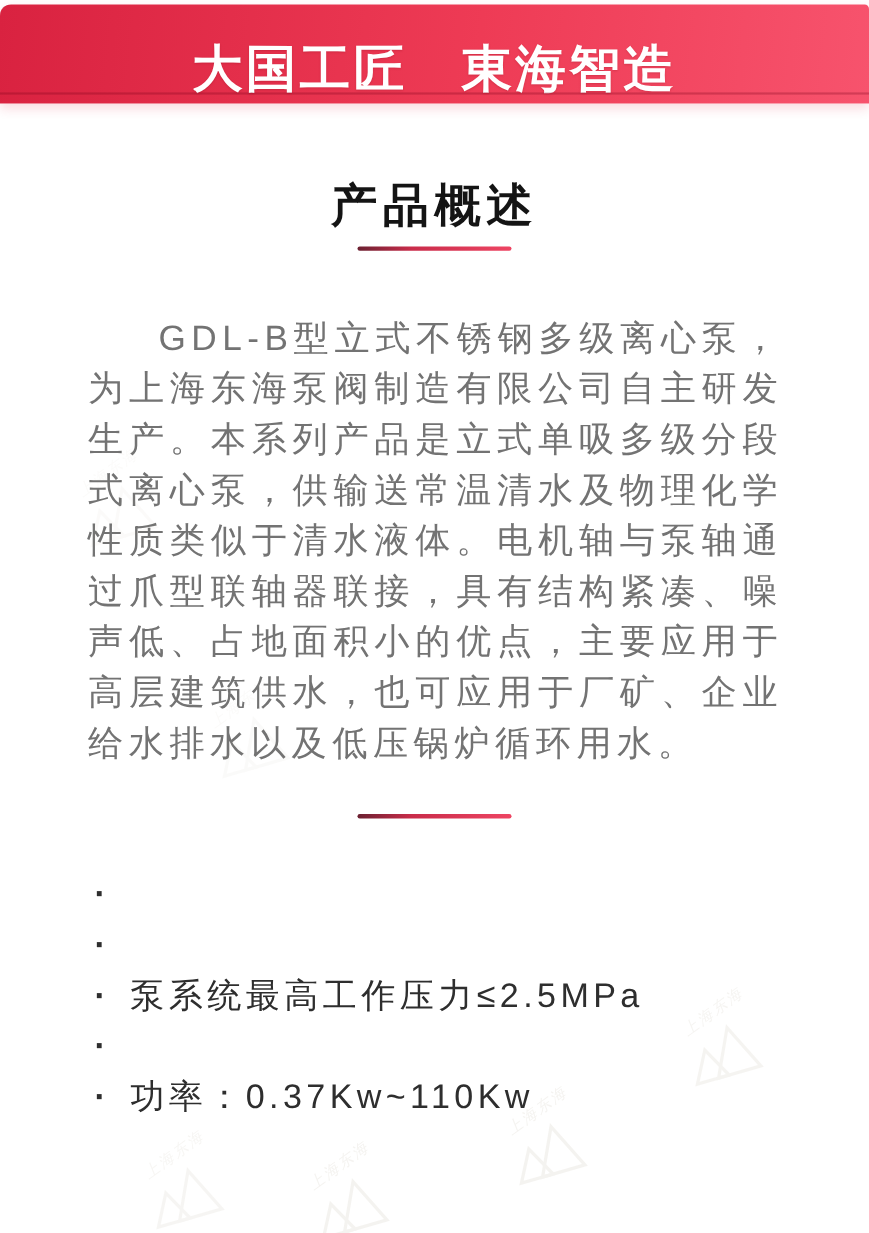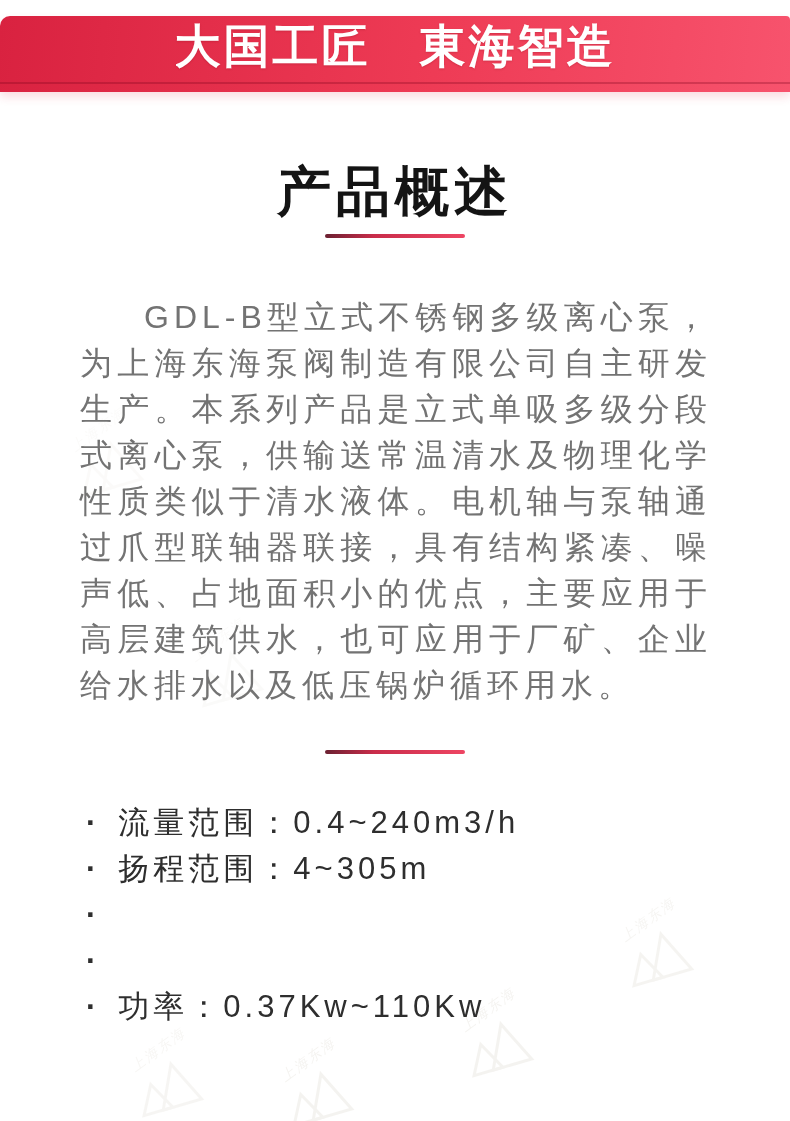--- a/index.html
+++ b/index.html
@@ -6,44 +6,44 @@
   body {
     width: 790px; height: 1121px;
     position: relative; overflow: hidden;
     background: #ffffff;
     font-family: "Liberation Sans", "DejaVu Sans", sans-serif;
   }
 
   
   .banner {
     position: relative;
-    margin-top: 16px;
-    height: 76px;
+    margin-top: 4px;
+    height: 90px;
     background: linear-gradient(96deg, #d92240 0%, #ee3b55 55%, #f7536d 100%);
     border-top-left-radius: 10px;
     border-top-right-radius: 4px;
-    display: flex; align-items: flex-start; justify-content: center;
+    display: flex; align-items: flex-end; justify-content: center;
     box-shadow: 0 5px 10px rgba(222, 40, 70, 0.16);
   }
   .banner::after {
     content: "";
     position: absolute; left: 0; right: 0; bottom: 8px; height: 2px;
     background: rgba(120, 0, 25, 0.28);
   }
   .banner-title {
     margin: 0;
     font-size: 46px; font-weight: bold; color: #ffffff;
     letter-spacing: 3px;
     text-shadow: 0 1px 2px rgba(120, 0, 20, 0.22);
   }
 
   
   .section-title {
     margin: 0;
-    font-size: 54px; font-weight: bold; color: #141414;
+    font-size: 42px; font-weight: bold; color: #141414;
     text-align: center; letter-spacing: 5px; line-height: 1;
   }
   .title-underline {
     width: 140px; height: 4px;
     margin: 16px auto 0;
     border-radius: 2px;
     background: linear-gradient(90deg, #6b2131 0%, #c92c4a 35%, #ee4563 100%);
   }
 
   .section-overview   { margin-top: 72px; }
@@ -148,28 +148,27 @@
     <div class="title-underline"></div>
     <p class="paragraph">GDL-B型立式不锈钢多级离心泵，为上海东海泵阀制造有限公司自主研发生产。本系列产品是立式单吸多级分段式离心泵，供输送常温清水及物理化学性质类似于清水液体。电机轴与泵轴通过爪型联轴器联接，具有结构紧凑、噪声低、占地面积小的优点，主要应用于高层建筑供水，也可应用于厂矿、企业给水排水以及低压锅炉循环用水。</p>
   </section>
 
   <section class="section-conditions">
     <div class="title-underline"></div>
 
     <ul class="spec-list">
       <li class="spec-item">
         <span class="bullet-dot">·</span>
-        <span>流量范围：0.4~240m3/h</span>
       </li>
       <li class="spec-item">
         <span class="bullet-dot">·</span>
-        <span>扬程范围：4~305m</span>
       </li>
       <li class="spec-item">
         <span class="bullet-dot">·</span>
+        <span>泵系统最高工作压力≤2.5MPa</span>
       </li>
       <li class="spec-item">
         <span class="bullet-dot">·</span>
       </li>
       <li class="spec-item">
         <span class="bullet-dot">·</span>
         <span>功率：0.37Kw~110Kw</span>
       </li>
     </ul>
   </section>

